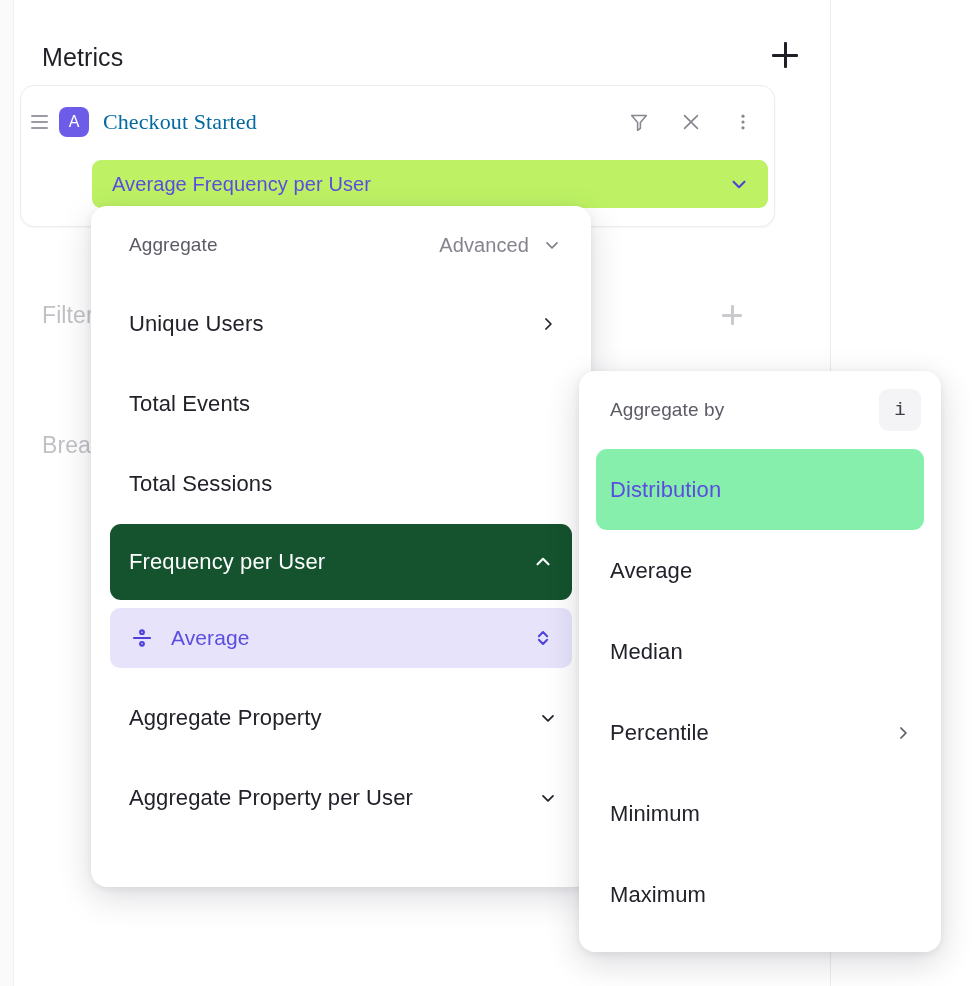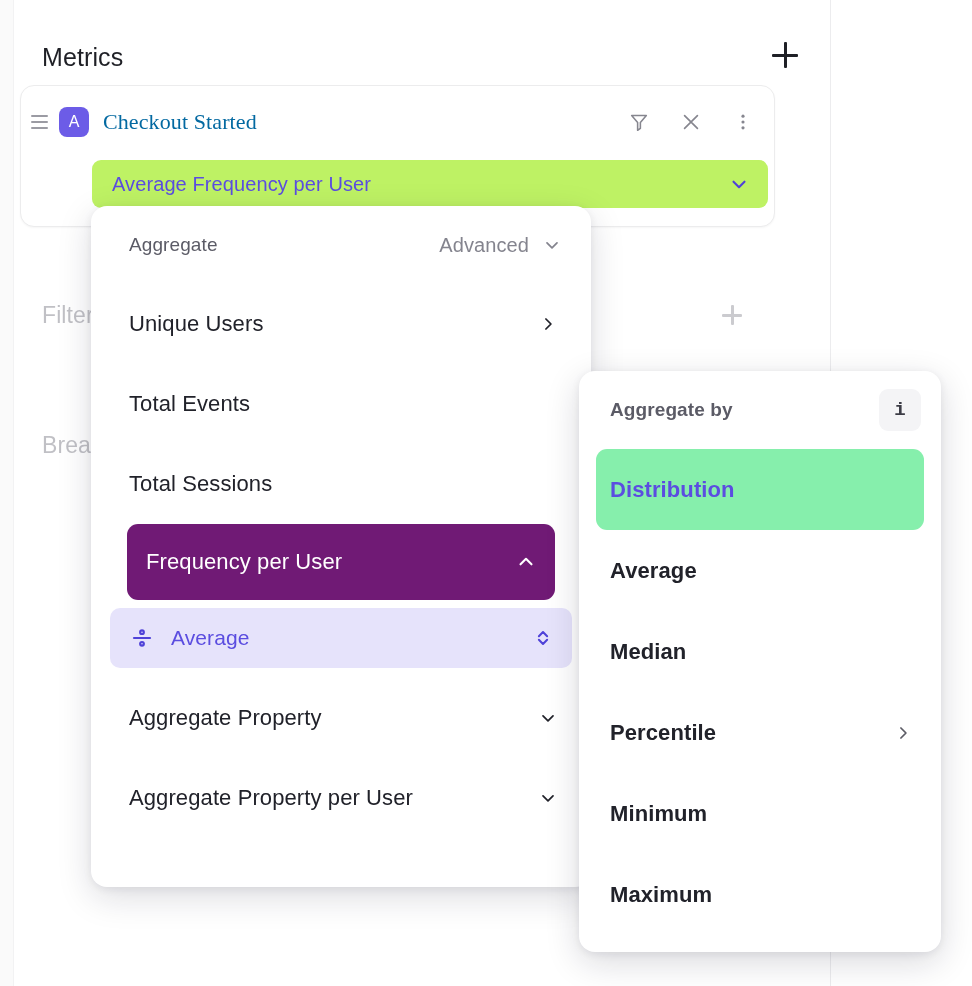--- a/index.html
+++ b/index.html
@@ -239,24 +239,24 @@
     letter-spacing: 0.1px;
   }
   .menu-item .trail {
     margin-left: auto;
     color: #21222a;
     display: flex;
   }
 
   
   .menu-item-selected {
-    margin: 0 36px;
+    margin: 0 19px;
     padding: 0 18px 0 19px;
     height: 76px;
-    background: #701a75;
+    background: #14532d;
     color: #ffffff;
     border-radius: 11px;
   }
   .menu-item-selected .trail { color: #ffffff; }
 
   
   .menu-suboption {
     margin: 8px 19px 0 19px;
     height: 60px;
     display: flex;
@@ -278,21 +278,20 @@
   .menu-secondary {
     position: absolute;
     left: 579px; top: 371px;
     width: 362px;
     height: 581px;
     background: #ffffff;
     border-radius: 16px;
     box-shadow: 0 10px 34px rgba(20,20,45,0.16), 0 2px 8px rgba(20,20,45,0.07);
     z-index: 20;
     overflow: hidden;
-    font-weight: bold;
   }
   .menu2-head {
     display: flex;
     align-items: center;
     height: 78px;
     padding: 0 20px 0 31px;
   }
   .menu2-head-title {
     font-size: 19px;
     color: #5b5b66;

